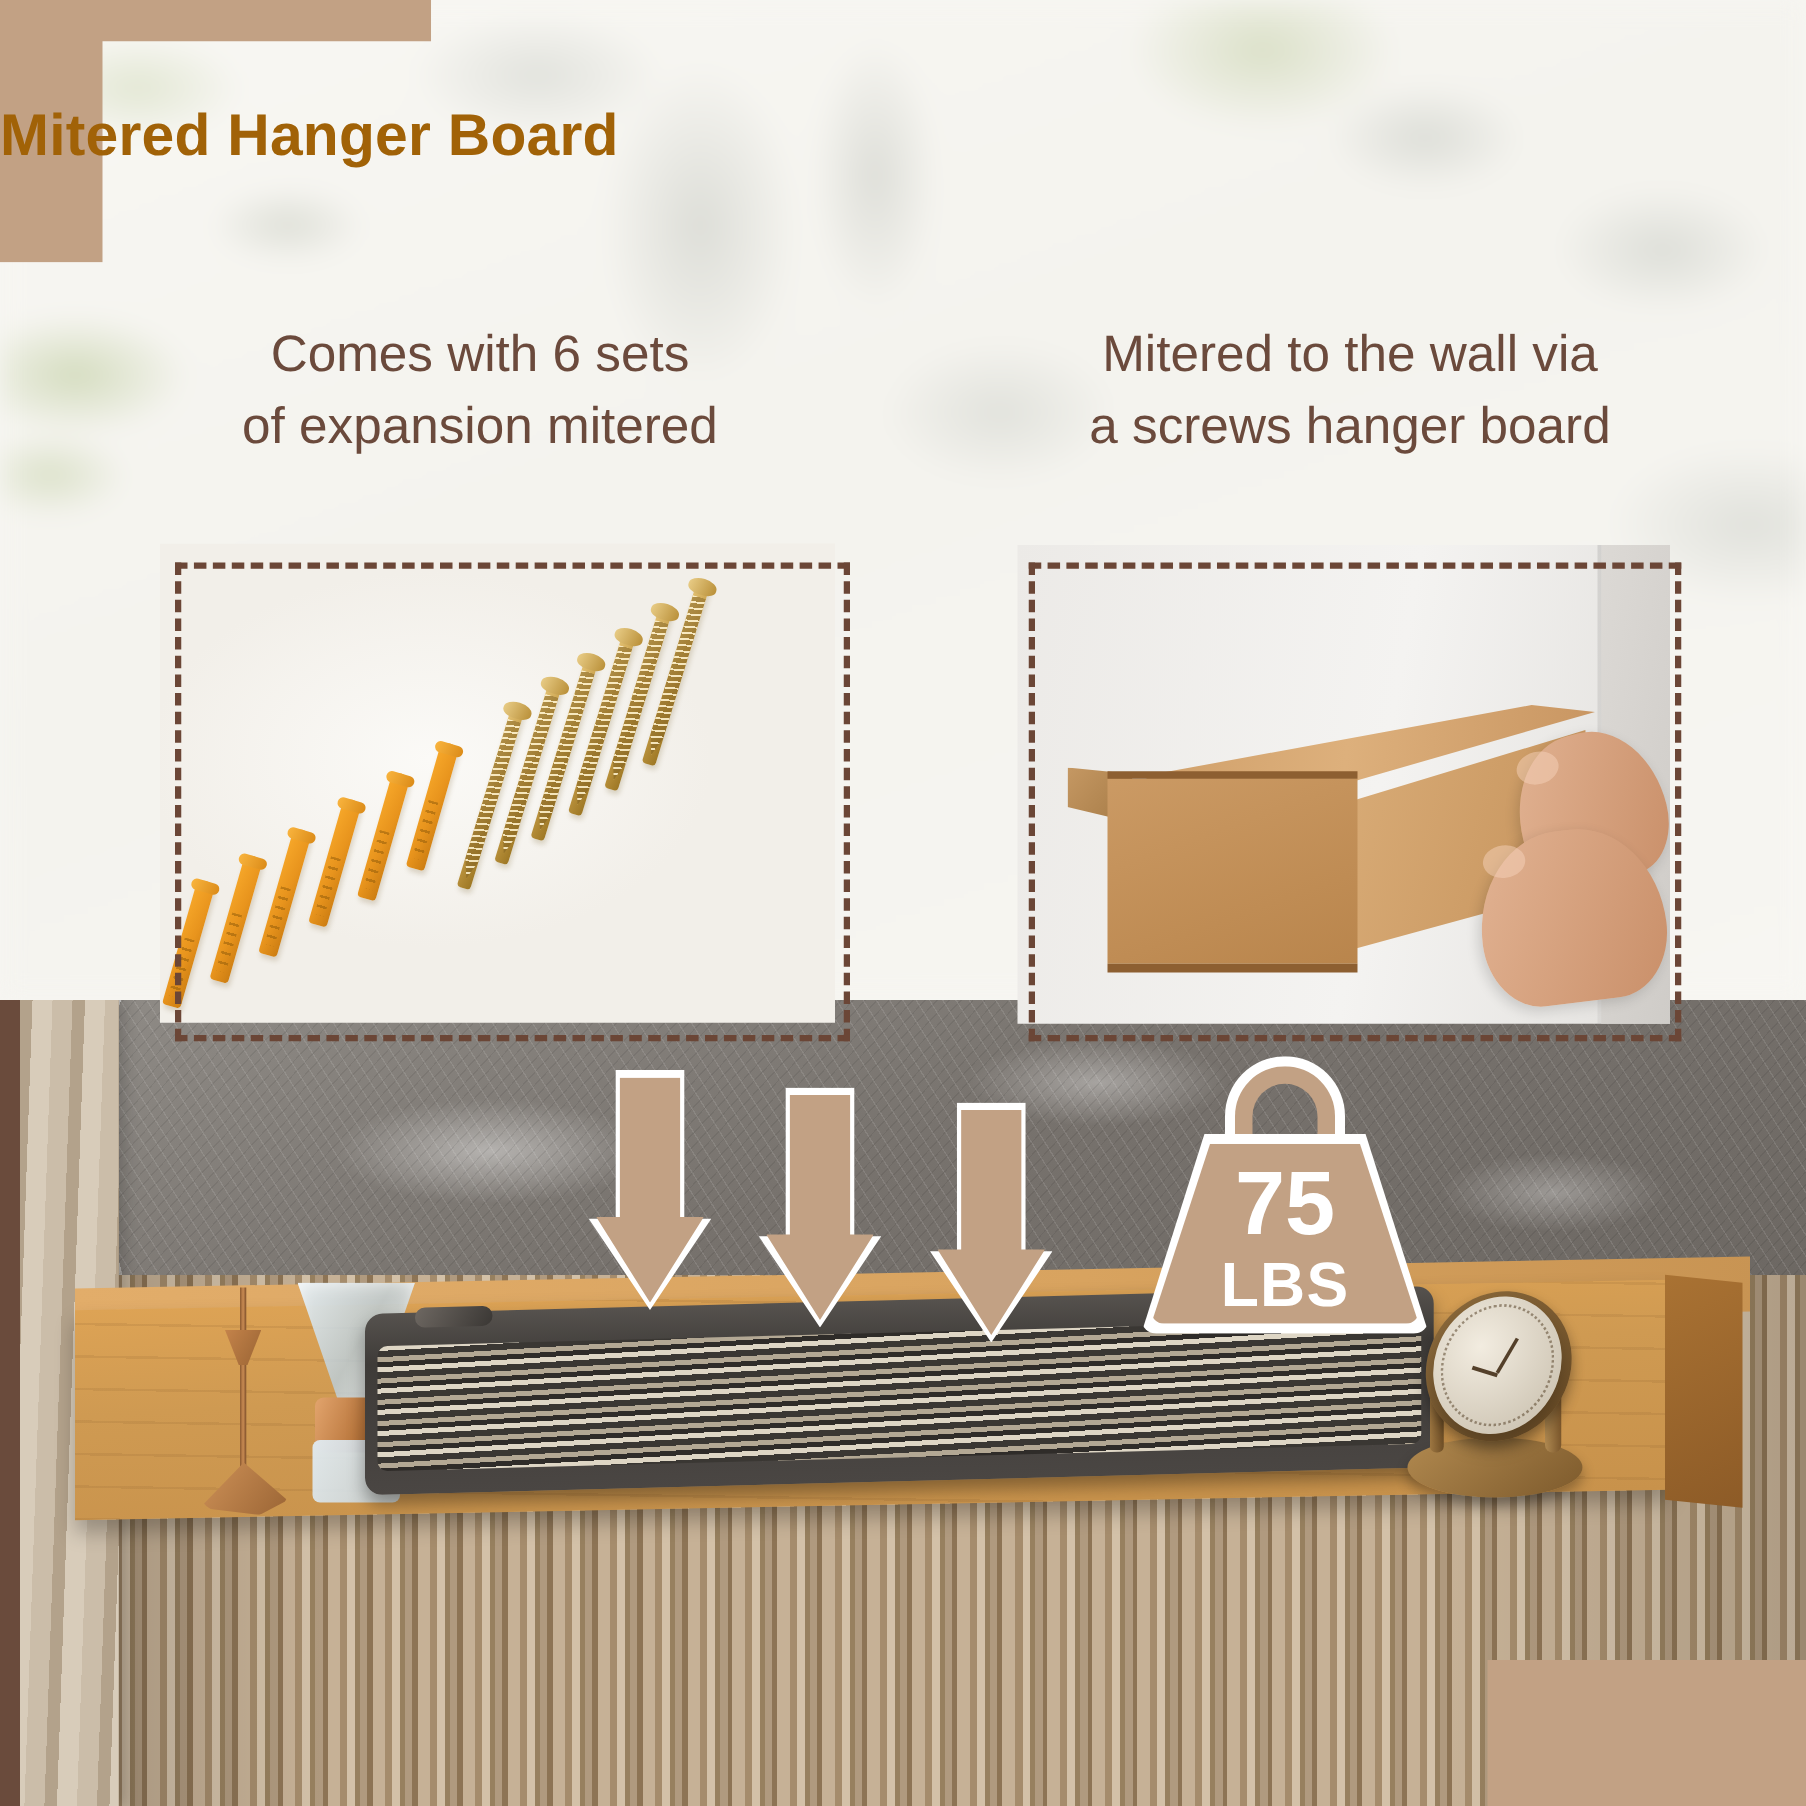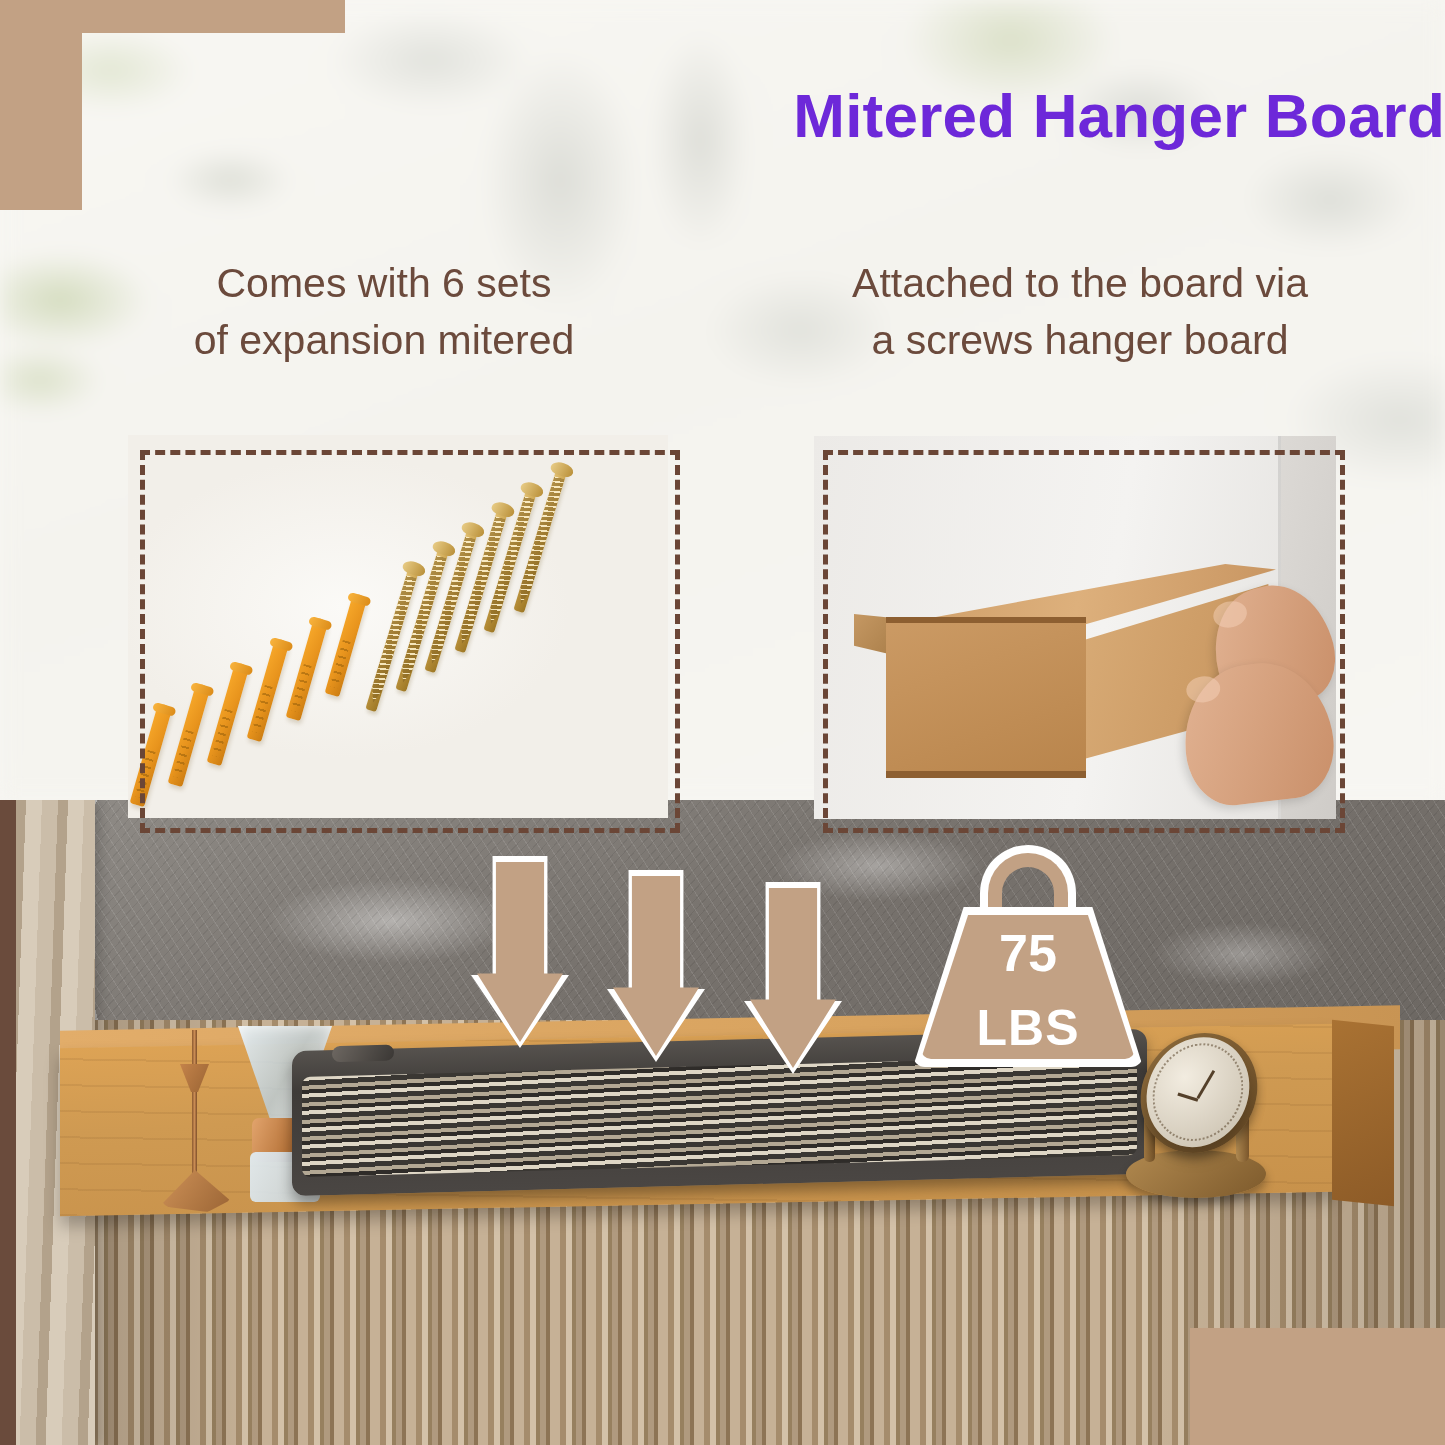--- a/index.html
+++ b/index.html
@@ -41,22 +41,22 @@
     background:var(--tan,#c2a184);
     clip-path:polygon(0 0,100% 0,100% 33px,82px 33px,82px 100%,0 100%);
   }
   .corner-br{
     position:absolute;left:1190px;top:1328px;width:255px;height:117px;
     background:#c2a184;
   }
 
   
   .title{
-    position:absolute;left:0;top:80px;width:1445px;text-align:right;
-    font-size:62px;font-weight:bold;color:#6d28d9;letter-spacing:.2px;
+    position:absolute;left:0;top:80px;width:1445px;text-align:left;
+    font-size:47px;font-weight:bold;color:#a16207;letter-spacing:.2px;
   }
   .sub{
     position:absolute;top:255px;font-size:41px;color:#6b4a3c;
     line-height:1.38;text-align:center;
   }
   .sub.left{left:99px;width:570px;}
   .sub.right{left:735px;width:690px;}
 
   
   .panel{position:absolute;}
@@ -212,41 +212,41 @@
   .badge{position:absolute;left:913px;top:845px;width:230px;height:222px;}
   .badge .loop-ol{position:absolute;left:67px;top:0;width:96px;height:92px;border-radius:48px 48px 0 0;
     border:20px solid #ffffff;border-bottom:none;box-sizing:border-box;}
   .badge .loop-in{position:absolute;left:75px;top:8px;width:80px;height:84px;border-radius:40px 40px 0 0;
     border:14px solid #c2a184;border-bottom:none;box-sizing:border-box;}
   .badge .body-ol{position:absolute;left:0;top:62px;width:230px;height:160px;background:#ffffff;
     clip-path:polygon(22% 0,78% 0,100% 100%,0 100%);border-radius:12px;}
   .badge .body-in{position:absolute;left:8px;top:70px;width:214px;height:144px;background:#c2a184;
     clip-path:polygon(22% 0,78% 0,100% 100%,0 100%);border-radius:10px;}
   .badge .num{position:absolute;left:0;top:82px;width:230px;text-align:center;
-    font-size:52px;font-weight:bold;color:#ffffff;line-height:1;}
+    font-size:72px;font-weight:bold;color:#ffffff;line-height:1;}
   .badge .unit{position:absolute;left:0;top:158px;width:230px;text-align:center;
     font-size:50px;font-weight:bold;color:#ffffff;line-height:1;letter-spacing:1px;}
 </style>
 </head>
 <body>
 
 <div id="poster">
 
   <div class="topbg"></div>
 
   <div class="corner-tl"></div>
 
   <div class="title">Mitered Hanger Board</div>
 
   <div class="sub left">
     <div>Comes with 6 sets</div>
     <div>of expansion mitered</div>
   </div>
   <div class="sub right">
-    <div>Attached to the board via</div>
+    <div>Mitered to the wall via</div>
     <div>a screws hanger board</div>
   </div>
 
   <div class="panel" id="panel-screws">
     <div class="photo">
 
       <div class="anchor" style="left:30px;  top:270px; transform:rotate(16deg);">
           <i></i>
         </div>
       <div class="anchor" style="left:68px;  top:250px; transform:rotate(16deg);">

